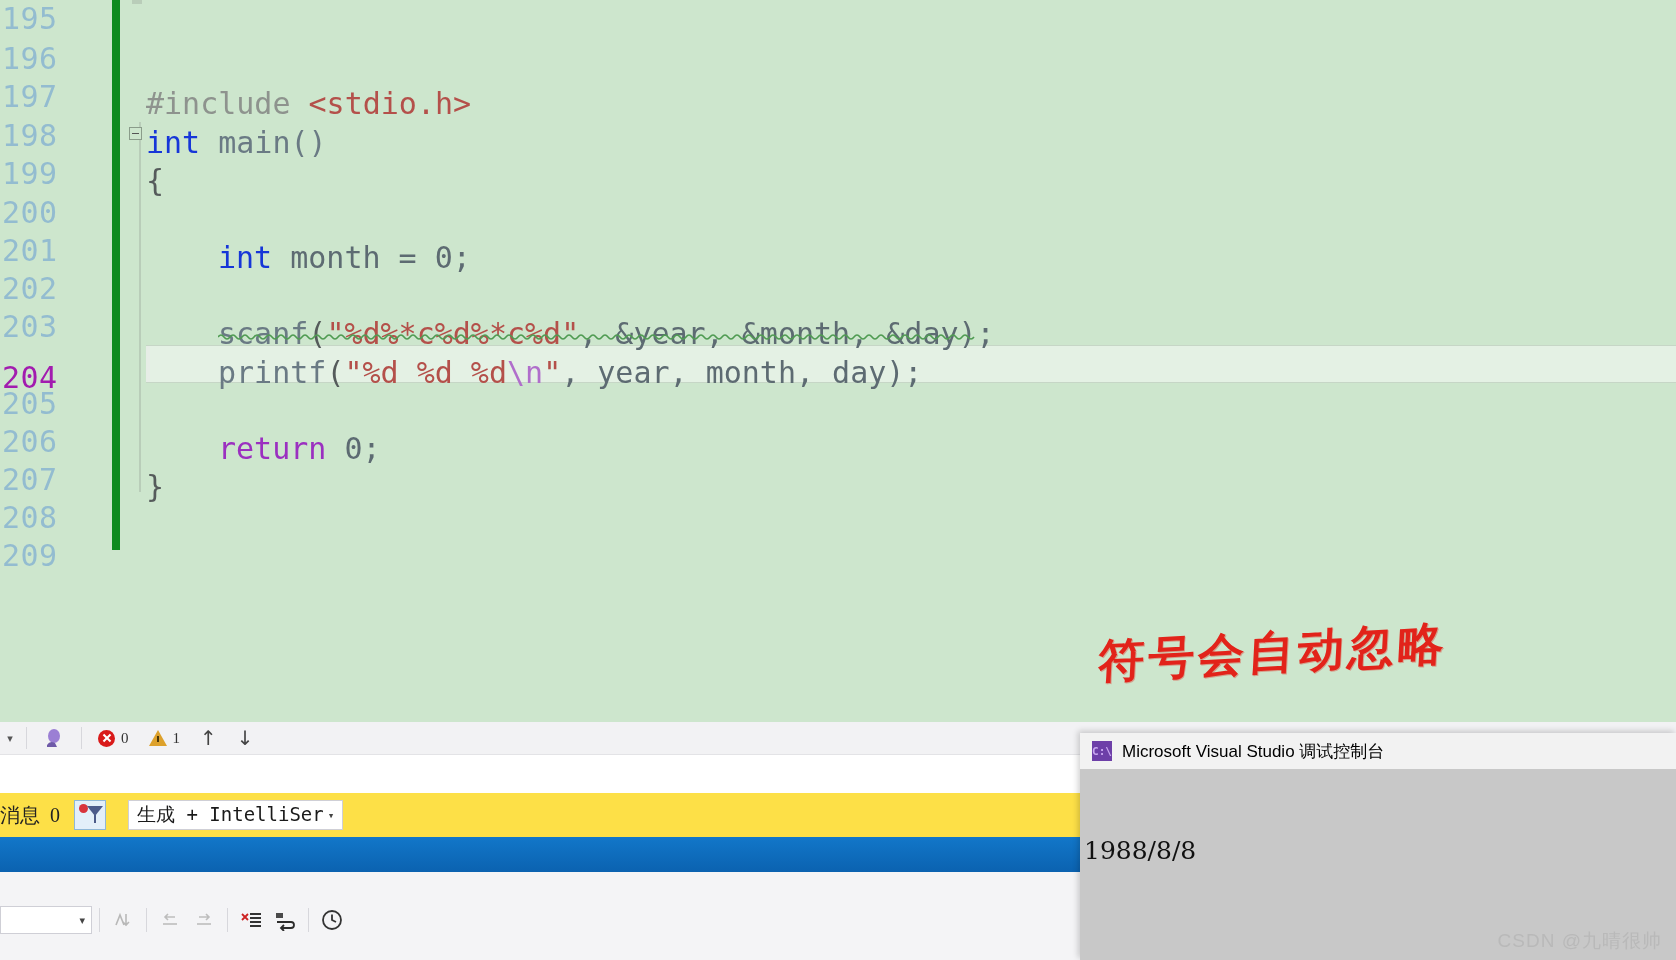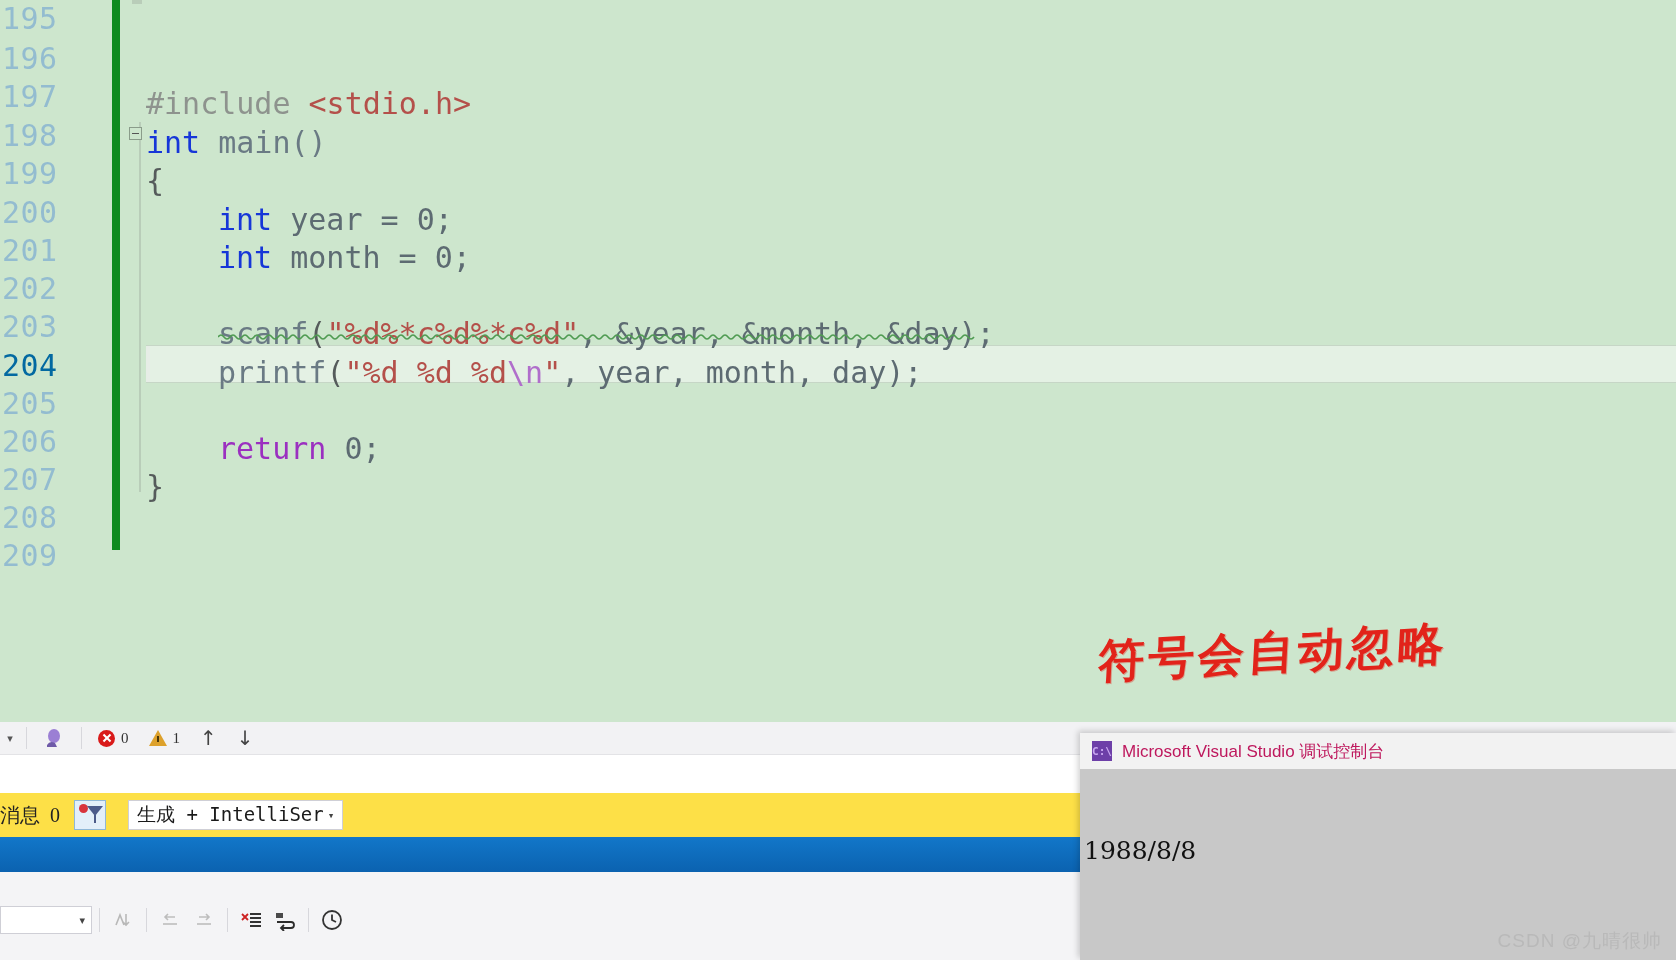--- a/index.html
+++ b/index.html
@@ -30,21 +30,21 @@
     position: absolute;
     right: 18px;
     width: 90px;
     text-align: left;
     font-family: "DejaVu Sans Mono", monospace;
     font-size: 30px;
     color: #93bcd0;
     line-height: 38px;
     letter-spacing: 0.5px;
   }
-  .lineno.current { color: #0369a1; }
+  .lineno.current { color: #a21caf; margin-top: 12px; }
 
   
   #changebar {
     position: absolute;
     left: 112px; top: 0;
     width: 8px; height: 550px;
     background: #0e8a1e;
   }
 
   
@@ -324,21 +324,21 @@
     background: #6d3fa8;
     display: flex; align-items:center; justify-content:center;
     color: #c9a7f0;
     font-family: "DejaVu Sans Mono", monospace;
     font-size: 11px;
     font-weight: bold;
   }
   #console-title-text {
     font-family: "Liberation Sans", sans-serif;
     font-size: 17px;
-    color: #be185d;
+    color: #000000;
   }
   #console-body {
     position: absolute;
     left: 0; top: 36px;
     width: 596px; height: 191px;
     background: #c8c8c8;
     font-family: "DejaVu Serif", serif;
     font-size: 25px;
     line-height: 31px;
     color: #111;
@@ -409,21 +409,20 @@
     
     <div class="cline" style="top:78px"><span class="inc">#include</span><span class="plain"> </span><span class="str">&lt;stdio.h&gt;</span></div>
 
     
     <div class="cline" style="top:117px"><span class="kw">int</span><span class="plain"> </span><span class="fn">main()</span></div>
 
     
     <div class="cline" style="top:155px"><span class="punct">{</span></div>
 
     
-    <div class="cline" style="top:194px; left:218px"><span class="kw">int</span><span class="plain"> </span><span class="plain">year = 0;</span></div>
 
     
     <div class="cline" style="top:232px; left:218px"><span class="kw">int</span><span class="plain"> </span><span class="plain">month = 0;</span></div>
 
     
 
     
     <div class="cline" style="top:308px; left:218px"><span class="fn">scanf</span><span class="punct">(</span><span class="str">"%d%*c%d%*c%d"</span><span class="plain">, &amp;year, &amp;month, &amp;day);</span></div>
 
     

